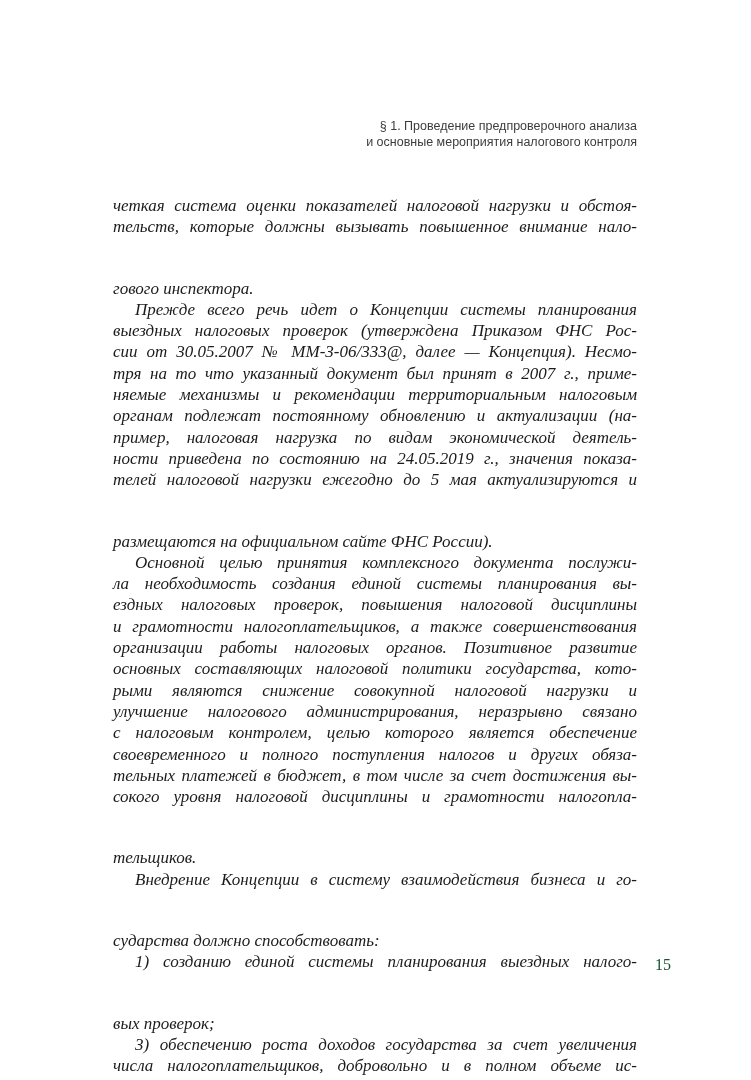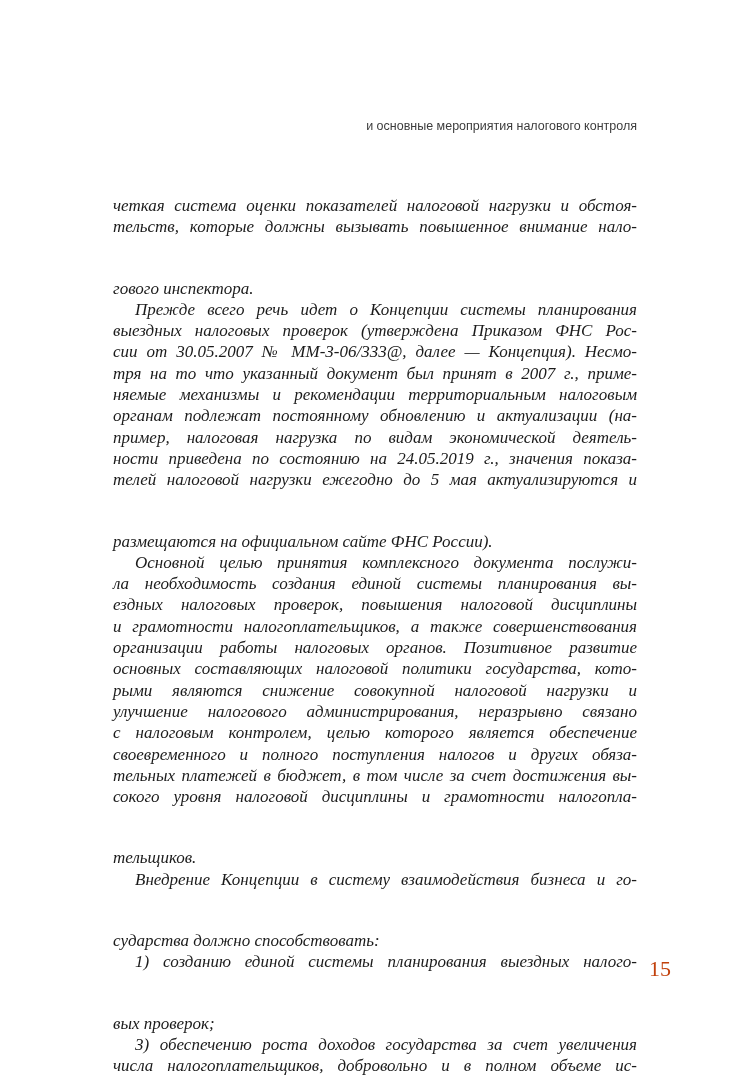--- a/index.html
+++ b/index.html
@@ -45,29 +45,30 @@
     text-align-last: left;
     margin-top: 40px;
   }
   .para.indent .line:first-child {
     text-indent: 22px;
   }
   .page-number {
     position: absolute;
     top: 956px;
     right: 80px;
-    font-size: 22px;
-    color: #c2410c;
+    font-size: 16px;
+    color: #14532d;
   }
 </style>
 </head>
 <body>
 
 <div class="page">
   <div class="running-head">
+    <div>§ 1. Проведение предпроверочного анализа</div>
     <div>и основные мероприятия налогового контроля</div>
   </div>
   <div class="body-text" id="body-text">
       <div class="para">
         <div class="line">четкая система оценки показателей налоговой нагрузки и обстоя-</div>
         <div class="line">тельств, которые должны вызывать повышенное внимание нало-</div>
         <div class="line last">гового инспектора.</div>
       </div>
       <div class="para indent">
         <div class="line">Прежде всего речь идет о Концепции системы планирования</div>

